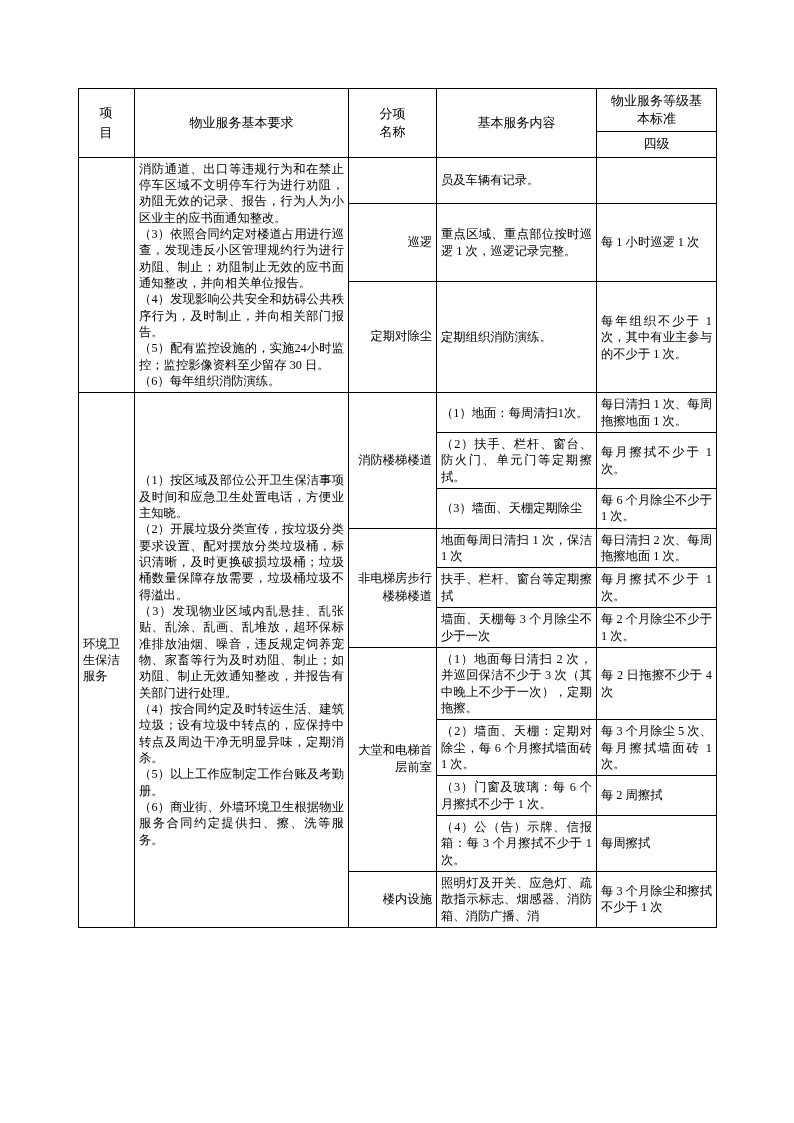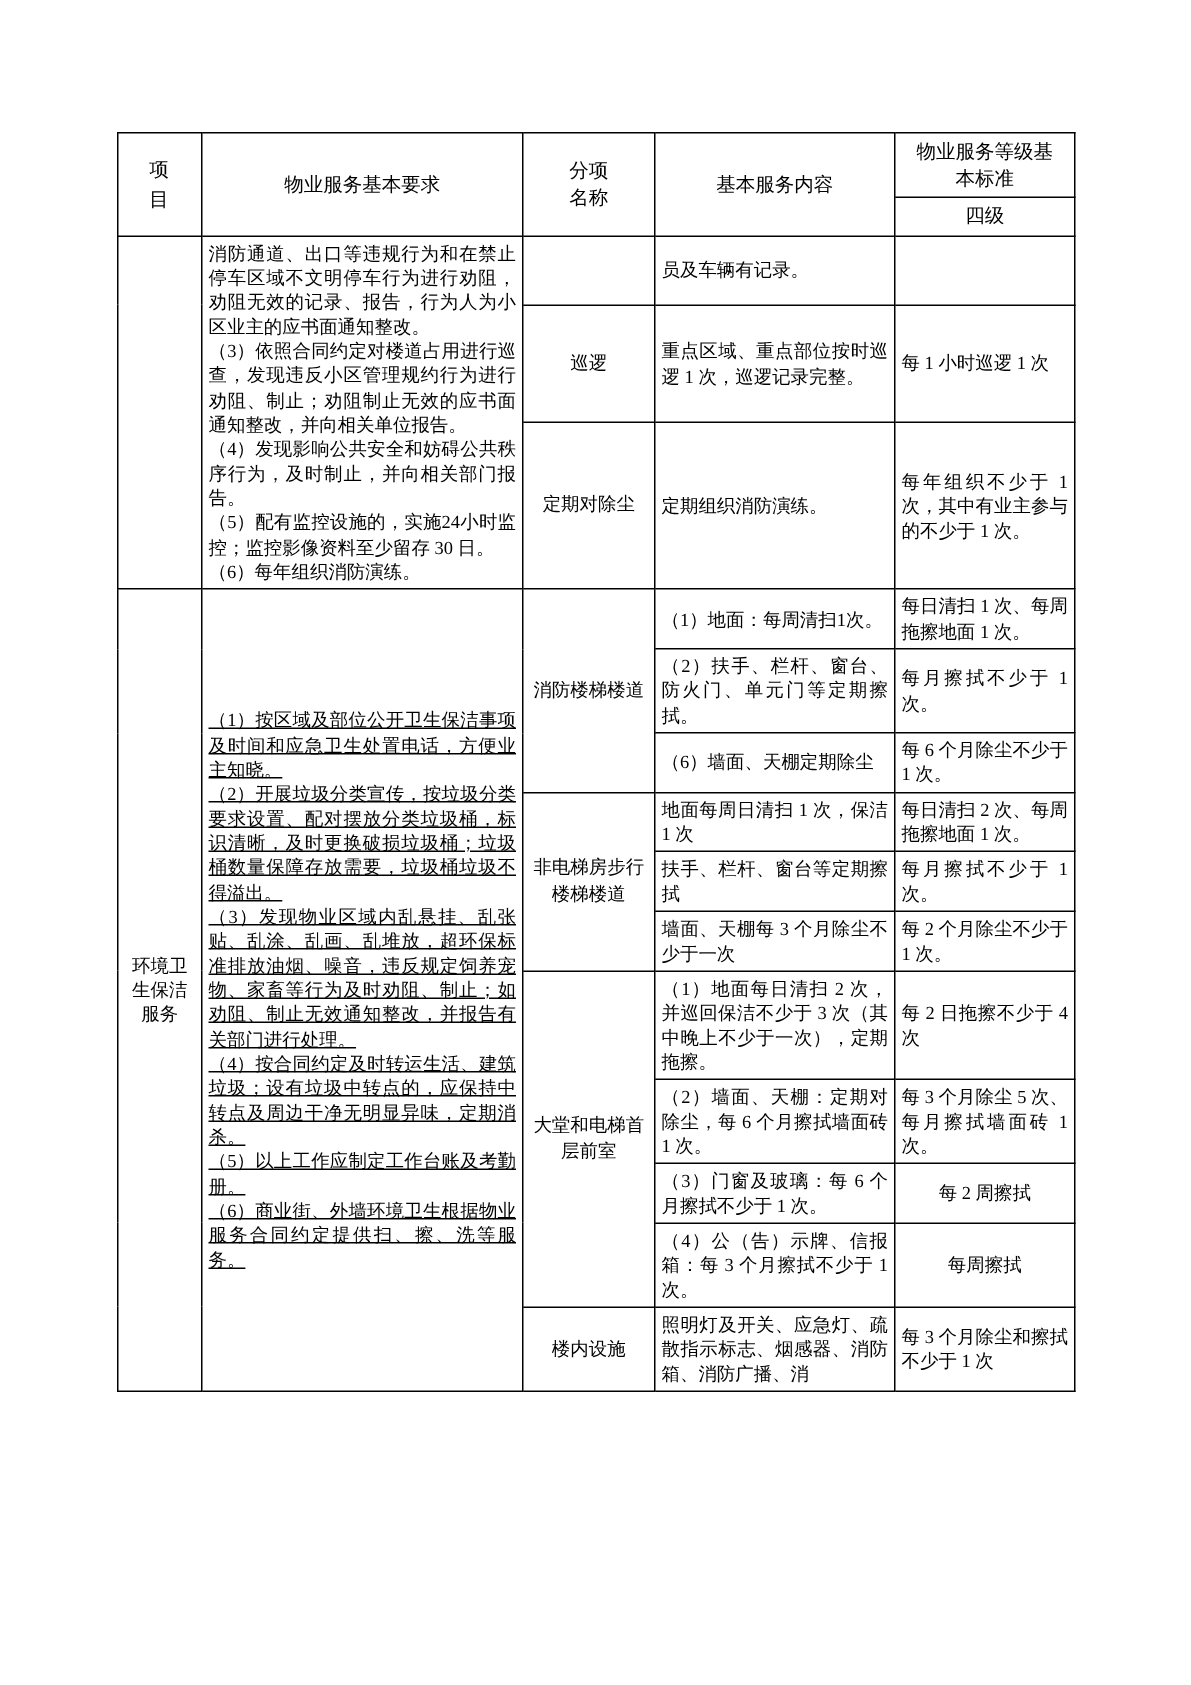--- a/index.html
+++ b/index.html
@@ -47,28 +47,27 @@
     letter-spacing: 1px;
     line-height: 1.5;
   }
   .cell-top {
     vertical-align: top;
   }
   .cell-mid {
     vertical-align: middle;
   }
   .ctr {
-    text-align: center;
   }
   .just {
     text-align: justify;
     text-justify: inter-ideograph;
   }
   .vcat {
-    text-align: center;
+    text-align: right;
     vertical-align: middle;
     line-height: 1.45;
   }
   .col1 { width: 56px; }
   .col2 { width: 214px; }
   .col3 { width: 88px; }
   .col4 { width: 160px; }
   .col5 { width: 120px; }
 </style>
 </head>
@@ -123,36 +122,36 @@
         <td class="just cell-mid">每 1 小时巡逻 1 次</td>
       </tr>
       <tr>
         <td class="vcat">定期对除尘</td>
         <td class="just cell-mid">定期组织消防演练。</td>
         <td class="just cell-mid">每年组织不少于 1 次，其中有业主参与的不少于 1 次。</td>
       </tr>
 
       <tr>
         <td class="ctr cell-mid" rowspan="11">环境卫生保洁服务</td>
-        <td class="just cell-mid" rowspan="11" style="white-space: pre-line; text-decoration: underline;">（1）按区域及部位公开卫生保洁事项及时间和应急卫生处置电话，方便业主知晓。
+        <td class="just cell-mid" rowspan="11" style="white-space: pre-line;">（1）按区域及部位公开卫生保洁事项及时间和应急卫生处置电话，方便业主知晓。
 （2）开展垃圾分类宣传，按垃圾分类要求设置、配对摆放分类垃圾桶，标识清晰，及时更换破损垃圾桶；垃圾桶数量保障存放需要，垃圾桶垃圾不得溢出。
 （3）发现物业区域内乱悬挂、乱张贴、乱涂、乱画、乱堆放，超环保标准排放油烟、噪音，违反规定饲养宠物、家畜等行为及时劝阻、制止；如劝阻、制止无效通知整改，并报告有关部门进行处理。
 （4）按合同约定及时转运生活、建筑垃圾；设有垃圾中转点的，应保持中转点及周边干净无明显异味，定期消杀。
 （5）以上工作应制定工作台账及考勤册。
 （6）商业街、外墙环境卫生根据物业服务合同约定提供扫、擦、洗等服务。</td>
         <td class="vcat" rowspan="3">消防楼梯楼道</td>
         <td class="just cell-mid">（1）地面：每周清扫1次。</td>
         <td class="just cell-mid">每日清扫 1 次、每周拖擦地面 1 次。</td>
       </tr>
       <tr>
         <td class="just cell-mid">（2）扶手、栏杆、窗台、防火门、单元门等定期擦拭。</td>
         <td class="just cell-mid">每月擦拭不少于 1 次。</td>
       </tr>
       <tr>
-        <td class="just cell-mid">（6）墙面、天棚定期除尘</td>
+        <td class="just cell-mid">（3）墙面、天棚定期除尘</td>
         <td class="just cell-mid">每 6 个月除尘不少于 1 次。</td>
       </tr>
 
       <tr>
         <td class="vcat" rowspan="3">非电梯房步行楼梯楼道</td>
         <td class="just cell-mid">地面每周日清扫 1 次，保洁 1 次</td>
         <td class="just cell-mid">每日清扫 2 次、每周拖擦地面 1 次。</td>
       </tr>
       <tr>
         <td class="just cell-mid">扶手、栏杆、窗台等定期擦拭</td>

